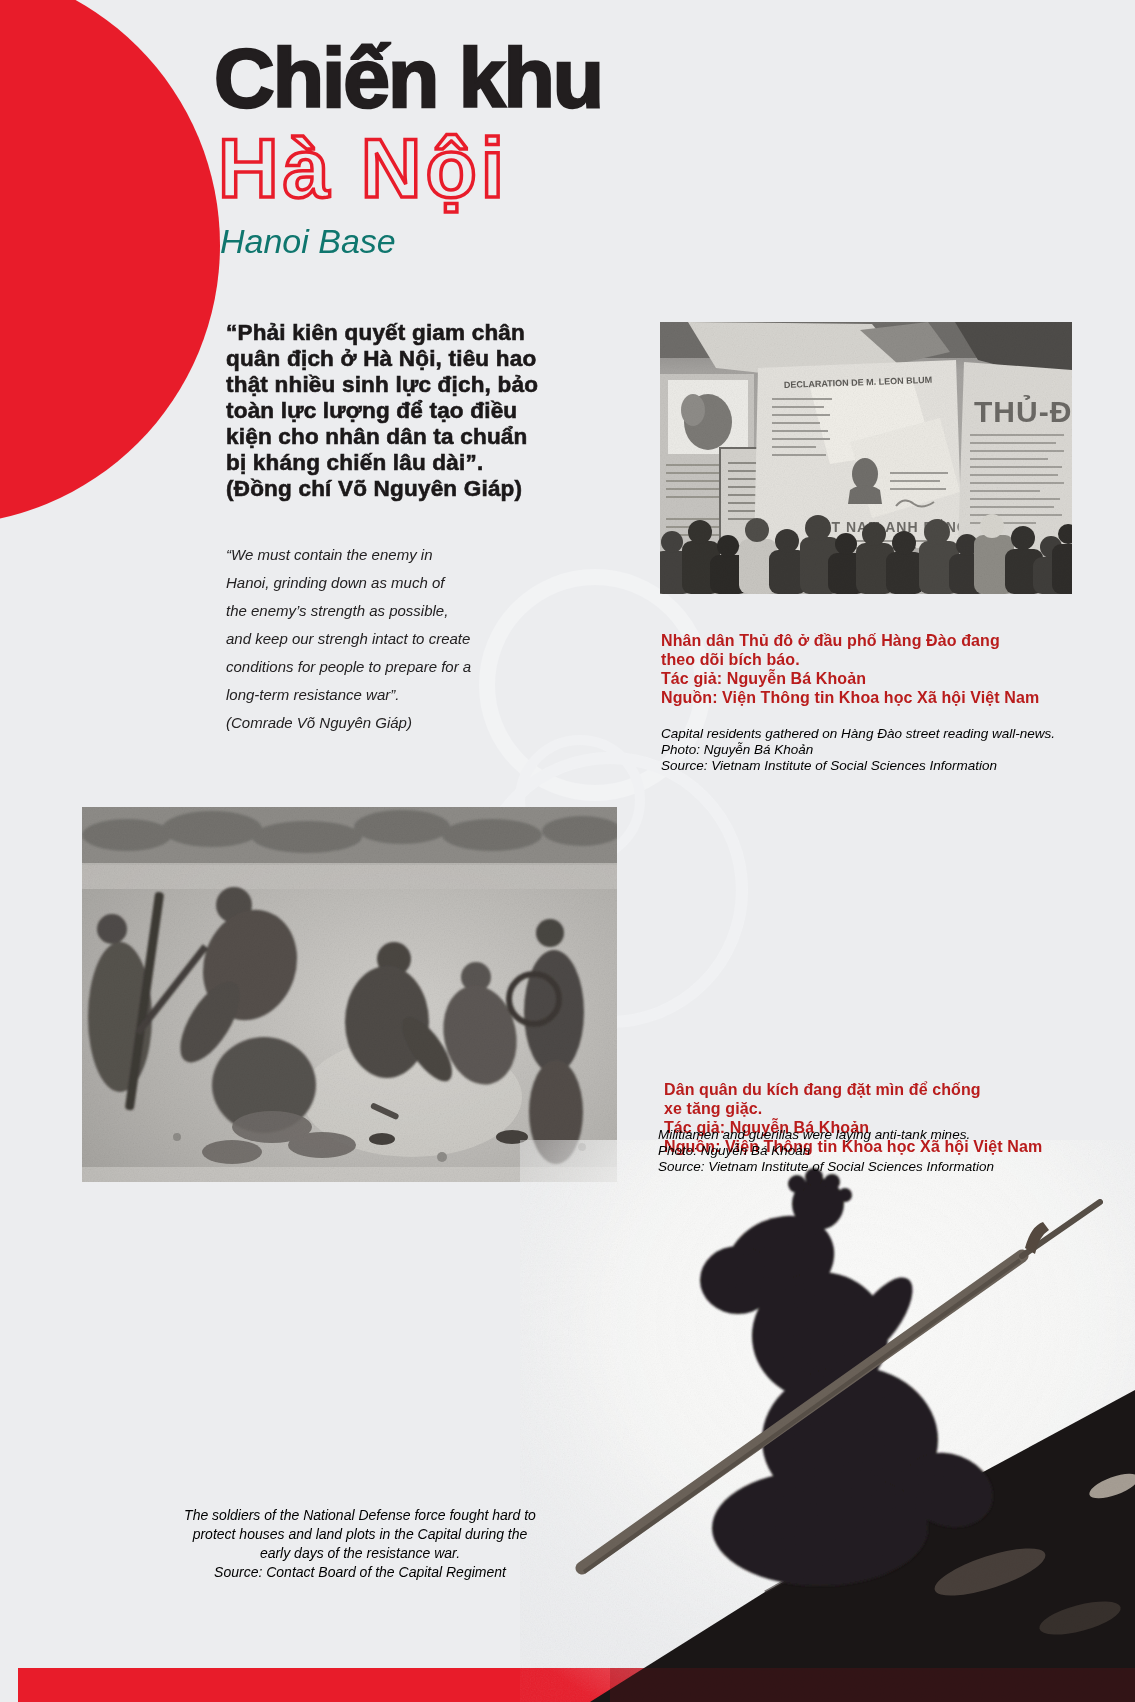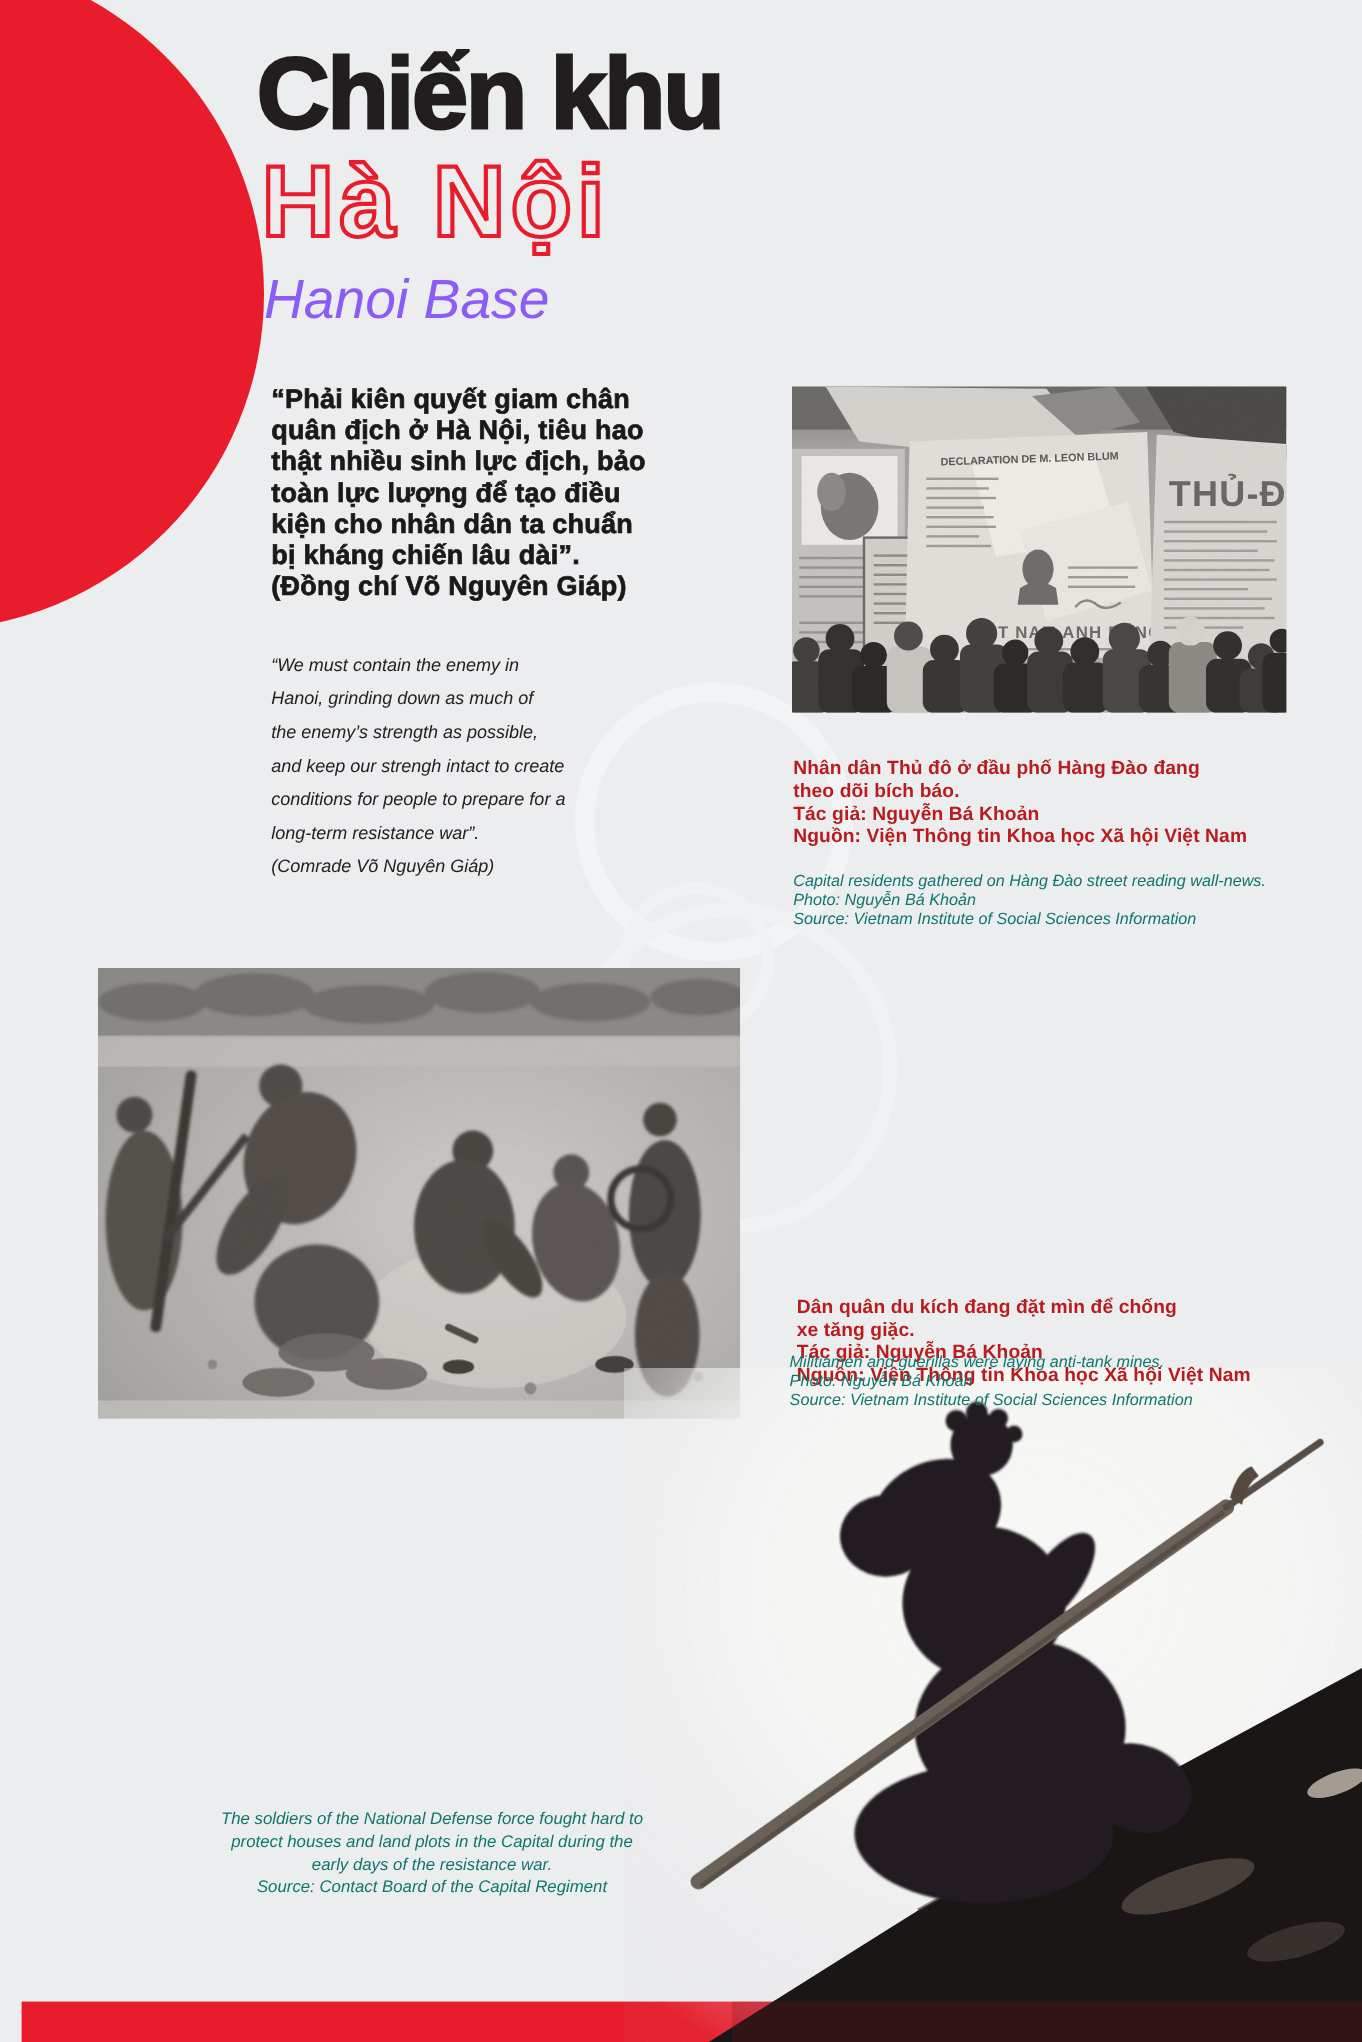--- a/index.html
+++ b/index.html
@@ -39,22 +39,22 @@
     letter-spacing: 4px; line-height: 1.0;
     color: transparent;
     -webkit-text-stroke: 3.5px #e81c2a;
     z-index: 4;
   }
   @supports not (-webkit-text-stroke: 1px red) {
     .title2 { color: #e81c2a; }
   }
   .subtitle {
     left: 220px; top: 222px;
-    font-size: 46px; font-style: italic;
-    color: #8b5cf6;
+    font-size: 34px; font-style: italic;
+    color: #0f766e;
     z-index: 4;
   }
   .quote-vi {
     left: 226px; top: 320px;
     width: 360px;
     font-size: 22.5px; font-weight: bold; line-height: 26px;
     letter-spacing: 0.2px;
     color: #1b1819;
     -webkit-text-stroke: 0.6px #1b1819;
     z-index: 4;
@@ -70,21 +70,21 @@
   .photo1 { left: 660px; top: 322px; width: 412px; height: 272px; z-index: 2; }
   .photo2 { left: 82px;  top: 807px; width: 535px; height: 375px; z-index: 2; }
 
   .cap-vi {
     font-size: 16px; font-weight: bold; line-height: 19px;
     color: #b91c1c; letter-spacing: 0.1px;
     z-index: 5;
   }
   .cap-en {
     font-size: 13.5px; font-style: italic; line-height: 15.8px;
-    color: #0f766e;
+    color: #000000;
     z-index: 5;
   }
   .caption1-vi { left: 661px; top: 631px; }
   .caption1-en { left: 661px; top: 726px; }
   .caption2-vi { left: 664px; top: 1036px; margin-top: 44px; }
   .caption2-en { left: 658px; top: 1127px; }
   .caption3-vi {
     left: 150px; top: 1413px; width: 418px;
     text-align: right;
     font-size: 16px; line-height: 21px;

